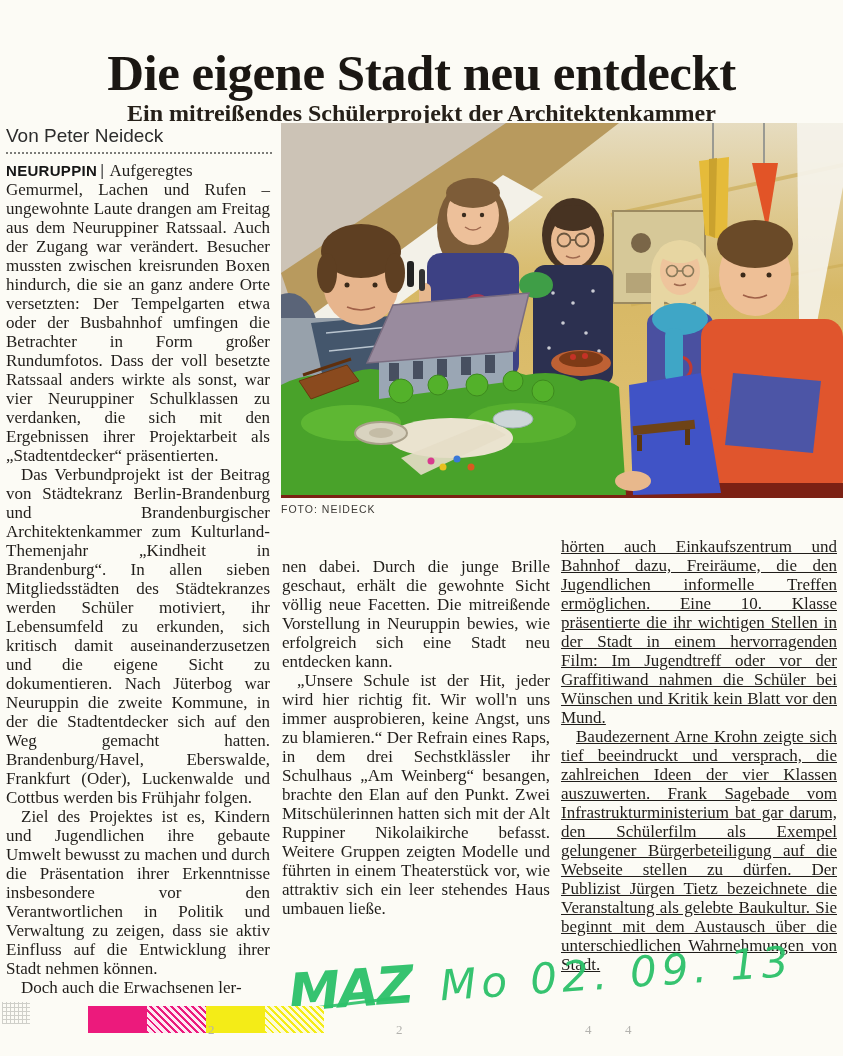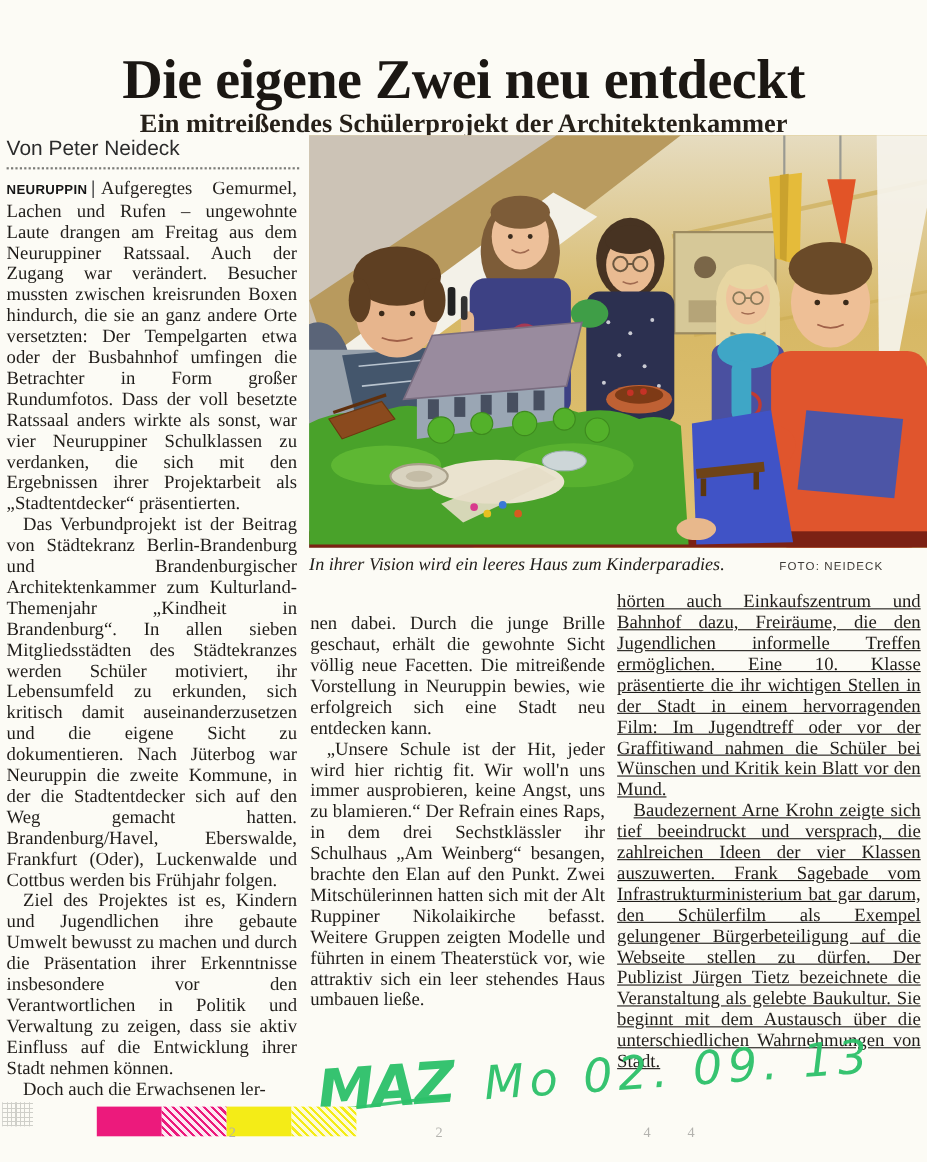--- a/index.html
+++ b/index.html
@@ -26,21 +26,21 @@
     position:absolute;font-size:17px;line-height:19px;text-align:justify;
     color:#201d1a; hyphens:auto; -webkit-hyphens:auto;
   }
   .col p{margin:0;}
   .col p + p{text-indent:15px;}
   .col1{left:6px;top:161px;width:264px;}
   .col2{left:282px;top:537px;width:268px;margin-top:20px;}
   .col3{left:561px;top:537px;width:276px;text-decoration:underline;}
   .dateline{
     font-family:"Liberation Sans", sans-serif;font-weight:bold;
-    font-size:12px;letter-spacing:.3px;color:#161616;
+    font-size:15px;letter-spacing:.3px;color:#161616;
   }
   .datesep{
     font-family:"Liberation Sans", sans-serif;color:#555;
     padding:0 5px 0 3px;font-weight:normal;
   }
   .photo{
     position:absolute;left:281px;top:123px;width:562px;height:375px;
     background:#d8bd6e;
   }
   .photo svg{display:block;}
@@ -80,21 +80,21 @@
   }
   .faint-mark{
     position:absolute;top:1022px;color:#b3b2ae;font-size:13px;
     font-family:"Liberation Serif", serif;
   }
   .fm0{left:208px;} .fm1{left:396px;} .fm2{left:585px;} .fm3{left:625px;}
 </style>
 </head>
 <body>
 
-<h1 class="headline">Die eigene Zwei neu entdeckt</h1>
+<h1 class="headline">Die eigene Stadt neu entdeckt</h1>
 <h2 class="subhead">Ein mitreißendes Schülerprojekt der Architektenkammer</h2>
 <div class="byline">Von Peter Neideck</div>
 
 <div class="col col1">
   <p><span class="dateline">NEURUPPIN</span><span class="datesep">|</span><span>Aufgeregtes Gemurmel, Lachen und Rufen – ungewohnte Laute drangen am Freitag aus dem Neuruppiner Ratssaal. Auch der Zugang war verändert. Besucher mussten zwischen kreisrunden Boxen hindurch, die sie an ganz andere Orte versetzten: Der Tempelgarten etwa oder der Busbahnhof umfingen die Betrachter in Form großer Rundumfotos. Dass der voll besetzte Ratssaal anders wirkte als sonst, war vier Neuruppiner Schulklassen zu verdanken, die sich mit den Ergebnissen ihrer Projektarbeit als „Stadtentdecker“ präsentierten.</span></p>
   <p>Das Verbundprojekt ist der Beitrag von Städtekranz Berlin-Brandenburg und Brandenburgischer Architektenkammer zum Kulturland-Themenjahr „Kindheit in Brandenburg“. In allen sieben Mitgliedsstädten des Städtekranzes werden Schüler motiviert, ihr Lebensumfeld zu erkunden, sich kritisch damit auseinanderzusetzen und die eigene Sicht zu dokumentieren. Nach Jüterbog war Neuruppin die zweite Kommune, in der die Stadtentdecker sich auf den Weg gemacht hatten. Brandenburg/Havel, Eberswalde, Frankfurt (Oder), Luckenwalde und Cottbus werden bis Frühjahr folgen.</p>
   <p>Ziel des Projektes ist es, Kindern und Jugendlichen ihre gebaute Umwelt bewusst zu machen und durch die Präsentation ihrer Erkenntnisse insbesondere vor den Verantwortlichen in Politik und Verwaltung zu zeigen, dass sie aktiv Einfluss auf die Entwicklung ihrer Stadt nehmen können.</p>
   <p>Doch auch die Erwachsenen ler-</p>
 </div>
 
@@ -255,21 +255,20 @@
       <circle cx="150" cy="338" r="3.5" fill="#d83a8e"></circle>
         <circle cx="162" cy="344" r="3.5" fill="#e8c020"></circle>
       <circle cx="176" cy="336" r="3.5" fill="#3a78d8"></circle>
         <circle cx="190" cy="344" r="3.5" fill="#d85a20"></circle>
       <ellipse cx="352" cy="358" rx="18" ry="10" fill="#e8b88c"></ellipse>
     </g>
   </svg>
 </figure>
 
 <div class="caption-row">
-  <span class="caption">In ihrer Vision wird ein leeres Haus zum Kinderparadies.</span>
   <span class="credit">FOTO: NEIDECK</span>
 </div>
 
 <div class="col col2">
   <p>nen dabei. Durch die junge Brille geschaut, erhält die gewohnte Sicht völlig neue Facetten. Die mitreißende Vorstellung in Neuruppin bewies, wie erfolgreich sich eine Stadt neu entdecken kann.</p>
   <p>„Unsere Schule ist der Hit, jeder wird hier richtig fit. Wir woll'n uns immer ausprobieren, keine Angst, uns zu blamieren.“ Der Refrain eines Raps, in dem drei Sechstklässler ihr Schulhaus „Am Weinberg“ besangen, brachte den Elan auf den Punkt. Zwei Mitschülerinnen hatten sich mit der Alt Ruppiner Nikolaikirche befasst. Weitere Gruppen zeigten Modelle und führten in einem Theaterstück vor, wie attraktiv sich ein leer stehendes Haus umbauen ließe.</p>
 </div>
 
 <div class="col col3">
   <p>hörten auch Einkaufszentrum und Bahnhof dazu, Freiräume, die den Jugendlichen informelle Treffen ermöglichen. Eine 10. Klasse präsentierte die ihr wichtigen Stellen in der Stadt in einem hervorragenden Film: Im Jugendtreff oder vor der Graffitiwand nahmen die Schüler bei Wünschen und Kritik kein Blatt vor den Mund.</p>

